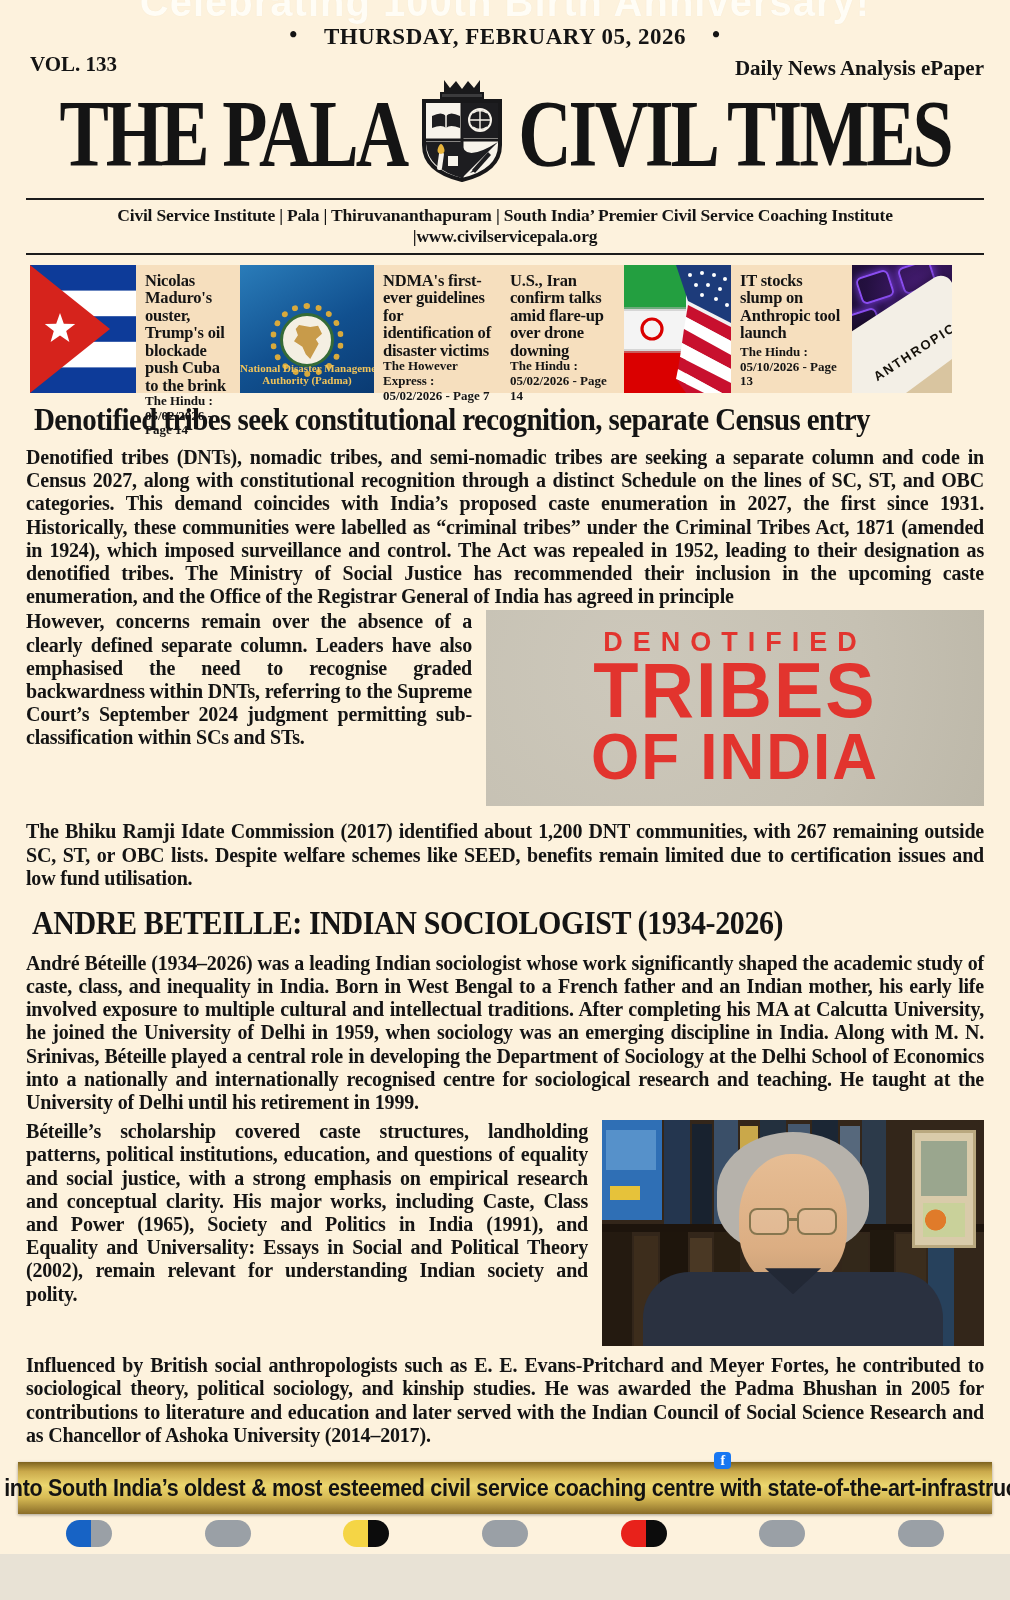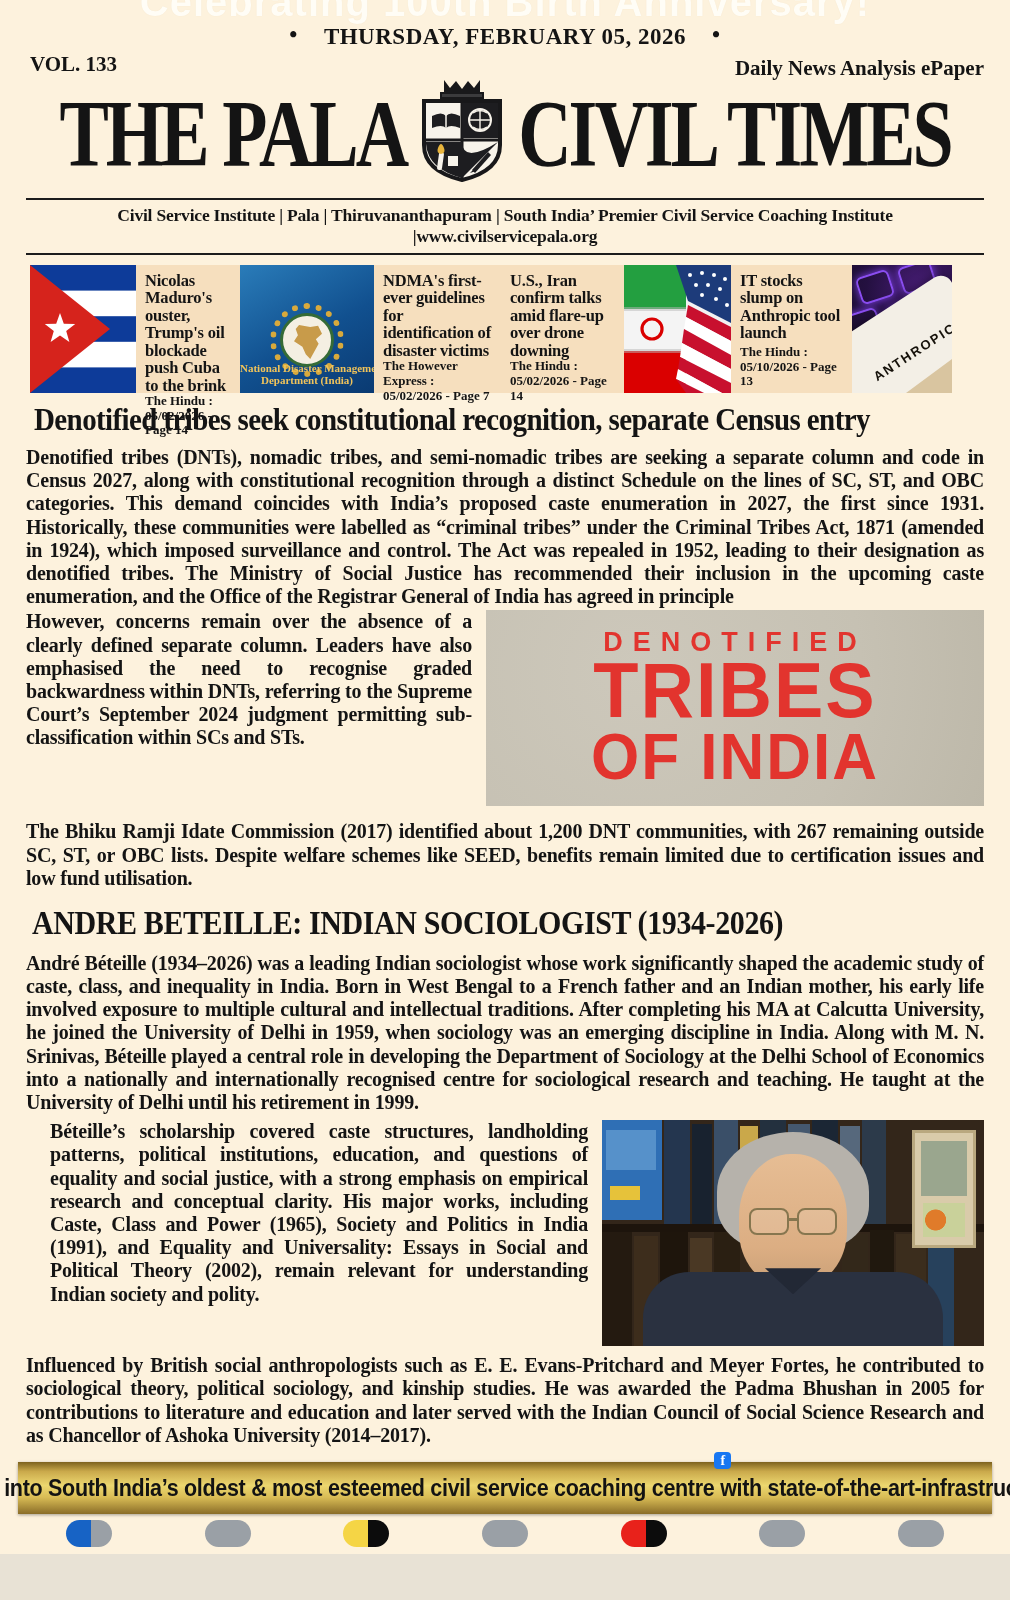--- a/index.html
+++ b/index.html
@@ -70,21 +70,21 @@
     font-family:"Liberation Sans",sans-serif;color:var(--dnt-red);overflow:hidden;}
   .dnt-l1{font-weight:bold;font-size:27px;letter-spacing:10px;line-height:1;}
   .dnt-l2{font-weight:bold;font-size:74px;letter-spacing:2px;line-height:.95;transform:scaleY(1.05);}
   .dnt-l3{font-weight:bold;font-size:62px;letter-spacing:2px;line-height:1;transform:scaleY(1.05);}
   .para-commission{margin:14px 26px 0 26px;}
 
   .heading2{margin:18px 26px 0 32px;font-weight:bold;font-size:30px;letter-spacing:-0.4px;
     transform:scaleY(1.1);transform-origin:left bottom;}
   .bet-p1{margin:10px 26px 0 26px;}
   .bet-row{display:flex;gap:14px;margin:6px 26px 0 26px;align-items:flex-start;}
-  .bet-col{flex:1;margin-left:24px;}
+  .bet-col{flex:1;}
   .photo{flex:0 0 382px;height:226px;position:relative;overflow:hidden;background:#33261a;}
   .shelf{position:absolute;left:0;right:0;height:8px;background:#1d140c;}
   .spine{position:absolute;}
   .frame{position:absolute;right:8px;top:10px;width:64px;height:118px;background:#d9cbaa;border:3px solid #b9a87f;}
   .frame .art{position:absolute;left:6px;top:8px;right:6px;height:55px;background:#9aa68e;}
   .frame .flower{position:absolute;left:8px;bottom:8px;right:8px;height:34px;background:
       radial-gradient(circle at 30% 50%, #e07b2a 0 30%, #c9d19a 32% 100%);}
   .hair{position:absolute;left:50%;top:12px;transform:translateX(-50%);width:152px;height:120px;
     background:#b6b2ab;border-radius:52% 52% 40% 40%;}
   .face{position:absolute;left:50%;top:34px;transform:translateX(-50%);width:108px;height:132px;
@@ -179,21 +179,21 @@
     </div>
 
     <div class="tk-img ndma-bg" style="flex-basis:134px">
       <div class="ndma-emblem">
         <div class="ndma-outer"></div>
         <div class="ndma-inner"></div>
         <div class="ndma-map"></div>
       </div>
       <div class="ndma-cap">
         <div>National Disaster Management</div>
-        <div>Department (India)</div>
+        <div>Authority (Padma)</div>
       </div>
     </div>
 
     <div class="tk-card" style="flex-basis:127px">
       <div class="tk-headline">NDMA's first-ever guidelines for identification of disaster victims</div>
       <div class="tk-src">
         <div>The However Express :</div>
         <div>05/02/2026 - Page 7</div>
       </div>
     </div>

